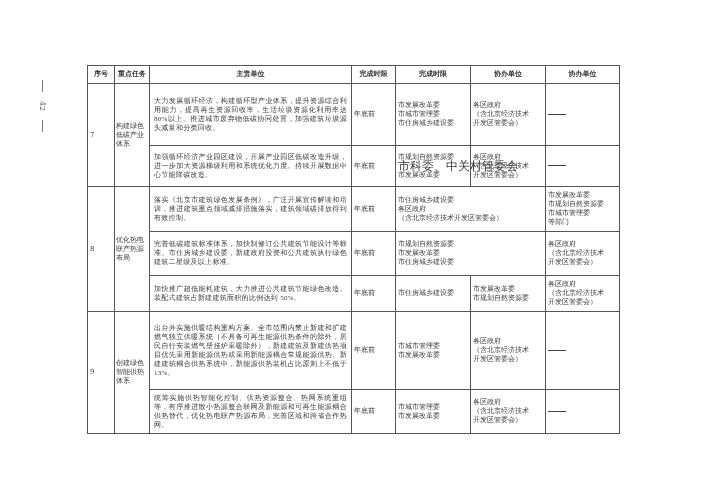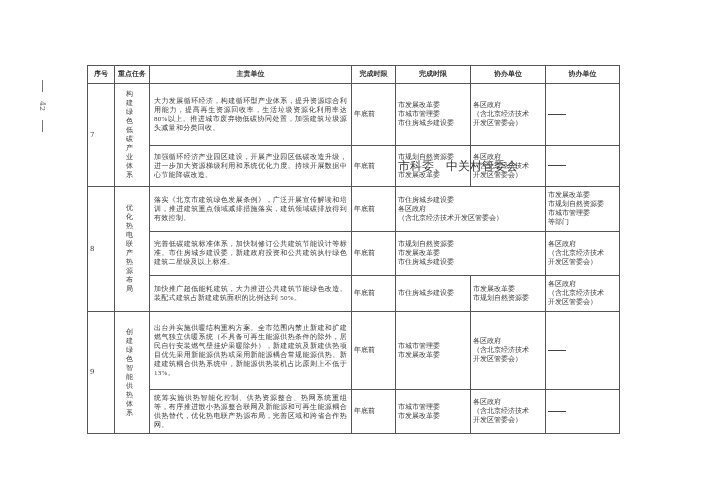--- a/index.html
+++ b/index.html
@@ -9,21 +9,21 @@
               display: flex; flex-direction: column; align-items: center; justify-content: space-between; }
   .page-num .bar { width: 1px; height: 12px; background: #777; }
   .page-num .num { font-size: 8px; color: #666; transform: rotate(90deg); line-height: 10px; }
   table { position: absolute; left: 87px; top: 65px; width: 532px; border-collapse: collapse;
           table-layout: fixed; }
   td, th { border: 1px solid #555; font-size: 7px; line-height: 9px; padding: 0 2px;
            vertical-align: middle; color: #3a3a3a; font-weight: normal; }
   th { height: 17px; font-family: "DejaVu Sans", "Liberation Sans", sans-serif; font-weight: bold; font-size: 7px; color: #333; }
   td.measure { text-align: justify; padding: 1px 4px; letter-spacing: 0.3px; font-family: Liberation Serif, serif; }
   td.seq { font-size: 7px; }
-  td.task { padding: 0 11px; }
+  td.task { padding: 0 1px; }
   .dash { display: inline-block; width: 18px; height: 1px; background: #444; vertical-align: middle; }
   .multi span { display: block; }
 </style>
 </head>
 <body>
 
 <div class="page-num">
   <div class="bar"></div>
   <div class="num">42</div>
   <div class="bar"></div>

